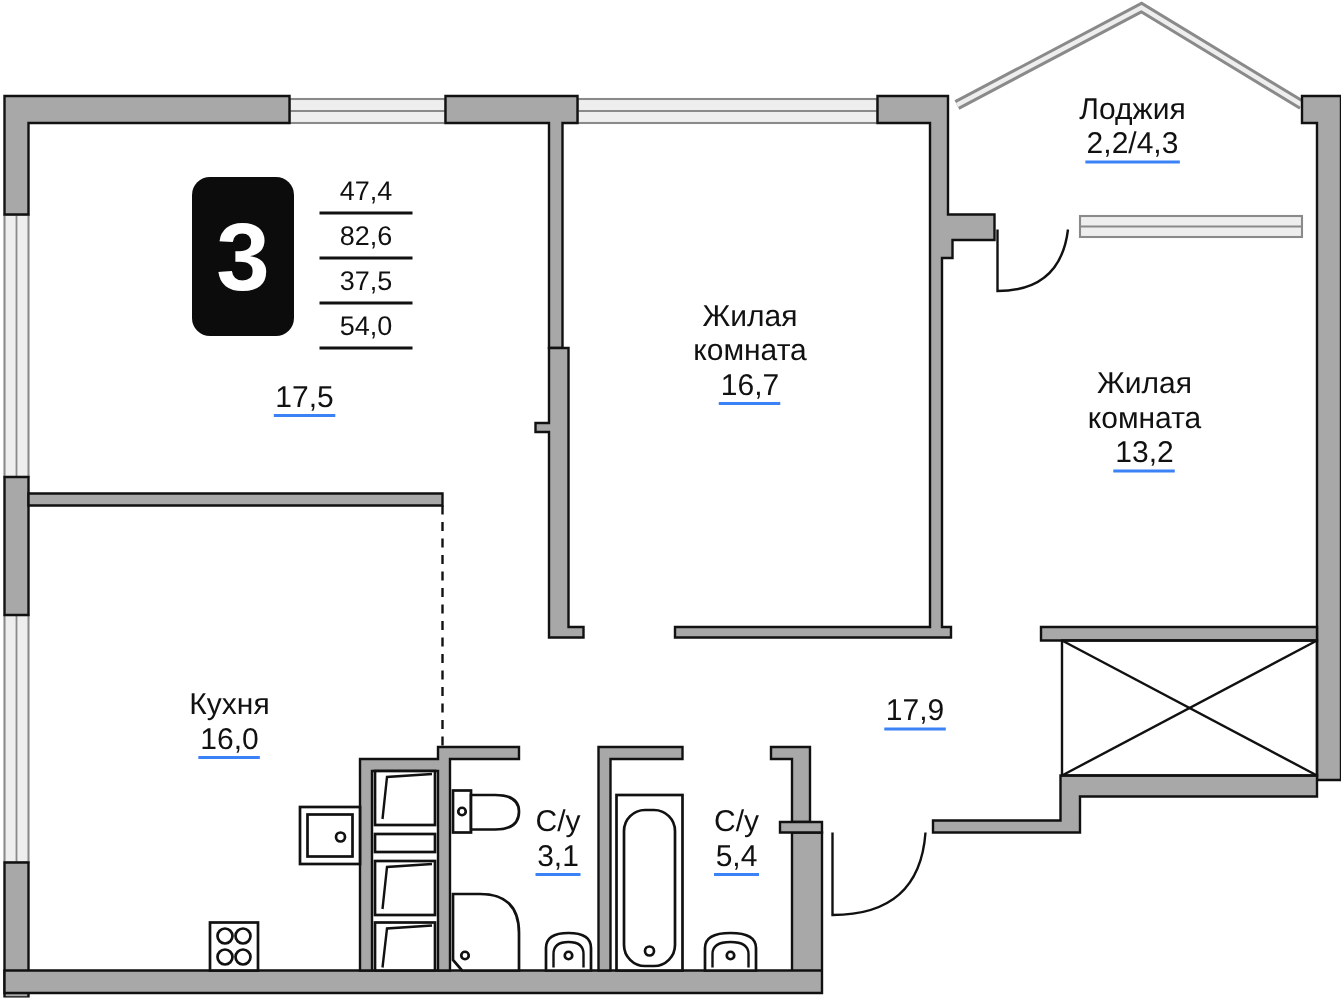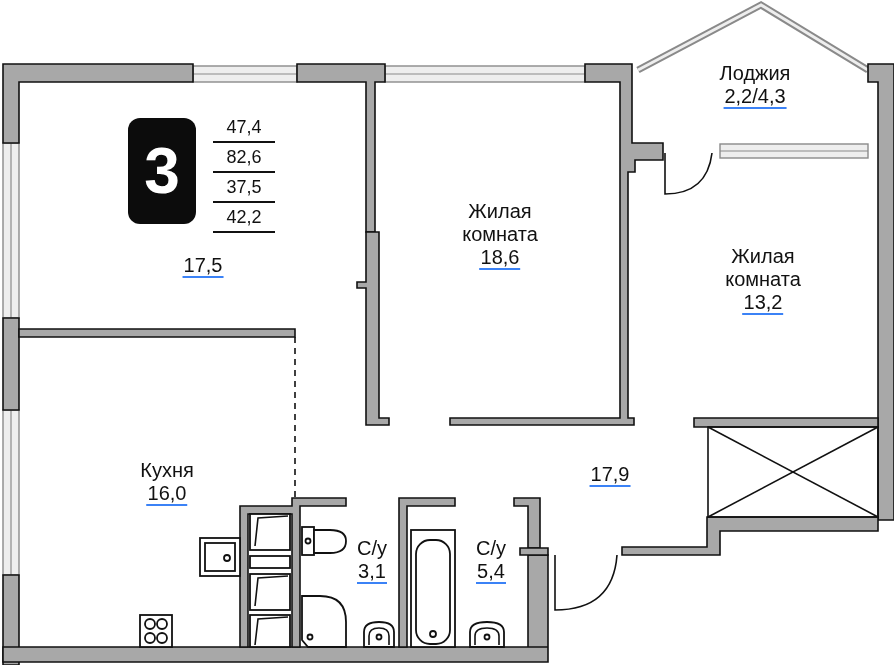--- a/index.html
+++ b/index.html
@@ -139,45 +139,45 @@
     <path class="thin" d="M475,645 L475,636 Q475,628 487,628 Q499,628 499,636 L499,645"></path>
     <circle class="fixture" cx="487" cy="637" r="2.5"></circle>
   </g>
 </svg>
 
 <div class="badge">3</div>
 <div class="areas">
   <div>47,4</div>
   <div>82,6</div>
   <div>37,5</div>
-  <div>42,2</div>
+  <div>54,0</div>
 </div>
 
 <div class="label" style="left:203px; top:254px;">
   <span class="area">17,5</span>
 </div>
 
 <div class="label" style="left:500px; top:200px;">
   <div>Жилая</div>
   <div>комната</div>
-  <span class="area">18,6</span>
+  <span class="area">16,7</span>
 </div>
 
 <div class="label" style="left:763px; top:245px;">
   <div>Жилая</div>
   <div>комната</div>
   <span class="area">13,2</span>
 </div>
 
 <div class="label" style="left:755px; top:62px;">
   <div>Лоджия</div>
   <span class="area">2,2/4,3</span>
 </div>
 
-<div class="label" style="left:167px; top:459px;">
+<div class="label" style="left:153px; top:459px;">
   <div>Кухня</div>
   <span class="area">16,0</span>
 </div>
 
 <div class="label" style="left:610px; top:463px;">
   <span class="area">17,9</span>
 </div>
 
 <div class="label" style="left:372px; top:537px;">
   <div>С/у</div>

